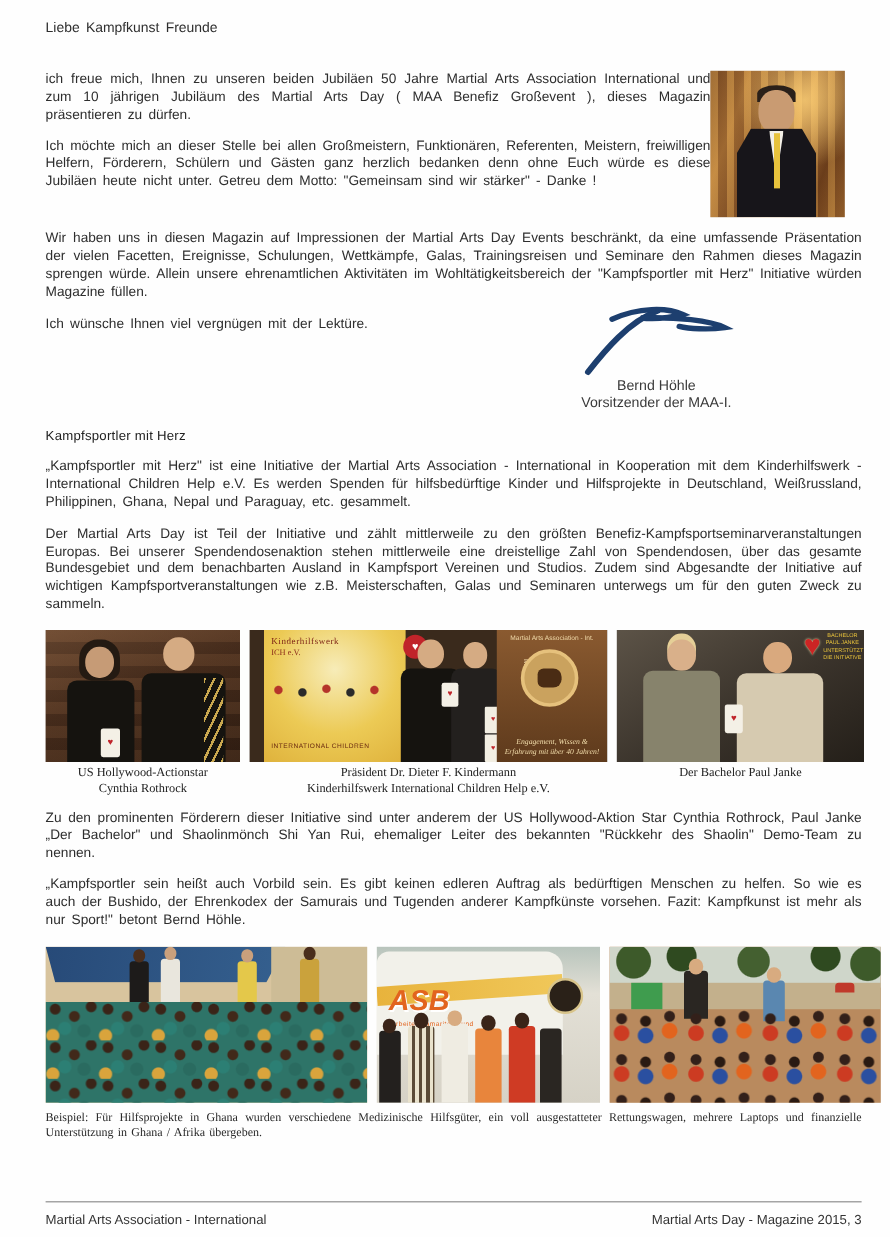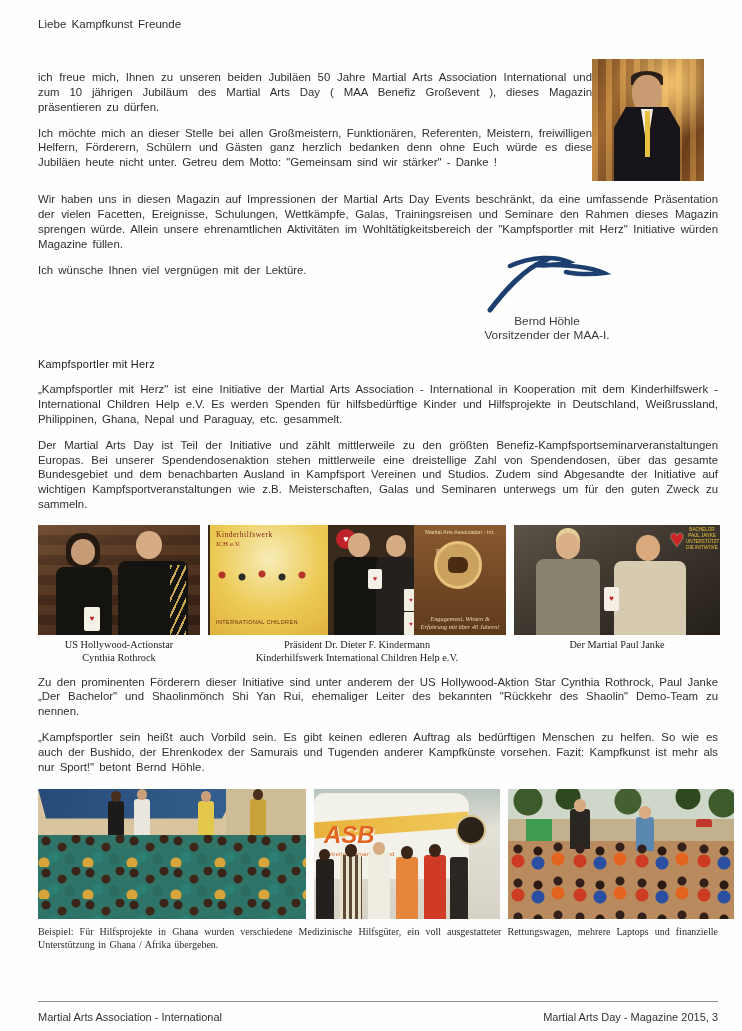--- a/index.html
+++ b/index.html
@@ -6,21 +6,21 @@
   .page{
     width:742px;height:1031px;margin:0 auto;background:#fefefe;
     position:relative;overflow:hidden;
     font-family:"Liberation Sans","DejaVu Sans",sans-serif;
     color:#2e2e2e;box-sizing:border-box;
     padding:16px 24px 0 38px;
   }
   .body-text{font-size:11.4px;line-height:1.3;text-align:justify;word-spacing:2px;}
   p{margin:0;}
   .greeting{font-size:11.6px;margin-bottom:28px;}
-  .hero{display:flex;align-items:center;}
+  .hero{display:flex;}
   .hero-left{width:554px;display:flex;flex-direction:column;gap:11px;}
   
   .portrait{width:112px;height:122px;position:relative;overflow:hidden;flex:none;
     background:linear-gradient(110deg,#7c4f28 0%,#b07a3c 22%,#8a5a2e 40%,#c08a48 58%,#6f431f 80%,#a06c33 100%);}
   .portrait .lights{position:absolute;inset:0;
     background:repeating-linear-gradient(90deg,rgba(255,190,90,.55) 0 6px,rgba(90,40,10,.45) 6px 14px);
     opacity:.5;}
   .portrait .glow{position:absolute;inset:0;background:radial-gradient(circle at 70% 20%,rgba(255,210,120,.8),transparent 45%);}
   .p-head{position:absolute;left:40px;top:16px;width:30px;height:36px;border-radius:46%;background:#c99b72;}
   .p-hair{position:absolute;left:39px;top:12px;width:32px;height:14px;border-radius:50% 50% 0 0;background:#2a2019;}
@@ -49,21 +49,21 @@
   .phA .panel{position:absolute;inset:0;background:repeating-linear-gradient(0deg,rgba(140,95,60,.35) 0 10px,rgba(40,22,12,.35) 10px 20px);opacity:.5;}
   .head{position:absolute;border-radius:48%;}
   .hw{background:#c69b76;}
   .hm{background:#d5ab83;}
   .hairW{position:absolute;background:#241a12;border-radius:45% 45% 30% 30%;}
   .bodyK{position:absolute;background:#15130f;border-radius:8px 8px 0 0;}
   .stripes{position:absolute;background:repeating-linear-gradient(115deg,#caa84f 0 2px,transparent 2px 7px);}
   .can{position:absolute;background:#f4f0e6;border-radius:2px;display:flex;align-items:center;justify-content:center;color:#c0242a;}
   
   .phB{width:298px;background:#3a2a1c;}
-  .kh-banner{position:absolute;left:2px;top:0;width:118px;height:110px;
+  .kh-banner{position:absolute;left:12px;top:0;width:118px;height:110px;
     background:radial-gradient(circle at 50% 30%,#f7ecb8 0%,#ecca55 55%,#dfb23c 100%);}
   .kh-t1{position:absolute;left:6px;top:5px;font-size:7.5px;color:#7a1f14;font-family:"Liberation Serif",serif;letter-spacing:.5px;}
   .kh-t2{position:absolute;left:6px;top:15px;font-size:7px;color:#8a2a18;font-family:"Liberation Serif",serif;}
   .kh-kids{position:absolute;left:4px;top:44px;width:110px;height:26px;
     background:
      radial-gradient(circle 3px at 8px 6px,#b5342a 3px,transparent 4px),
      radial-gradient(circle 3px at 28px 8px,#2a2a2a 3px,transparent 4px),
      radial-gradient(circle 3px at 48px 5px,#b5342a 3px,transparent 4px),
      radial-gradient(circle 3px at 68px 8px,#2a2a2a 3px,transparent 4px),
      radial-gradient(circle 3px at 88px 6px,#b5342a 3px,transparent 4px);}
@@ -251,21 +251,21 @@
   <div class="cap-row">
     <div class="cap" style="width:162px;">
       <div>US Hollywood-Actionstar</div>
       <div>Cynthia Rothrock</div>
     </div>
     <div class="cap" style="width:298px;">
       <div>Präsident Dr. Dieter F. Kindermann</div>
       <div>Kinderhilfswerk International Children Help e.V.</div>
     </div>
     <div class="cap" style="width:206px;">
-      <div>Der Martial Paul Janke</div>
+      <div>Der Bachelor Paul Janke</div>
     </div>
   </div>
 
   <div class="stack" style="margin-top:10px;">
     <p class="body-text">Zu den prominenten Förderern dieser Initiative sind unter anderem der US Hollywood-Aktion Star Cynthia Rothrock, Paul Janke „Der Bachelor" und Shaolinmönch Shi Yan Rui, ehemaliger Leiter des bekannten "Rückkehr des Shaolin" Demo-Team zu nennen.</p>
     <p class="body-text">„Kampfsportler sein heißt auch Vorbild sein. Es gibt keinen edleren Auftrag als bedürftigen Menschen zu helfen. So wie es auch der Bushido, der Ehrenkodex der Samurais und Tugenden anderer Kampfkünste vorsehen. Fazit: Kampfkunst ist mehr als nur Sport!" betont Bernd Höhle.</p>
   </div>
 
   <div class="row2">
     <div class="ph phD">

